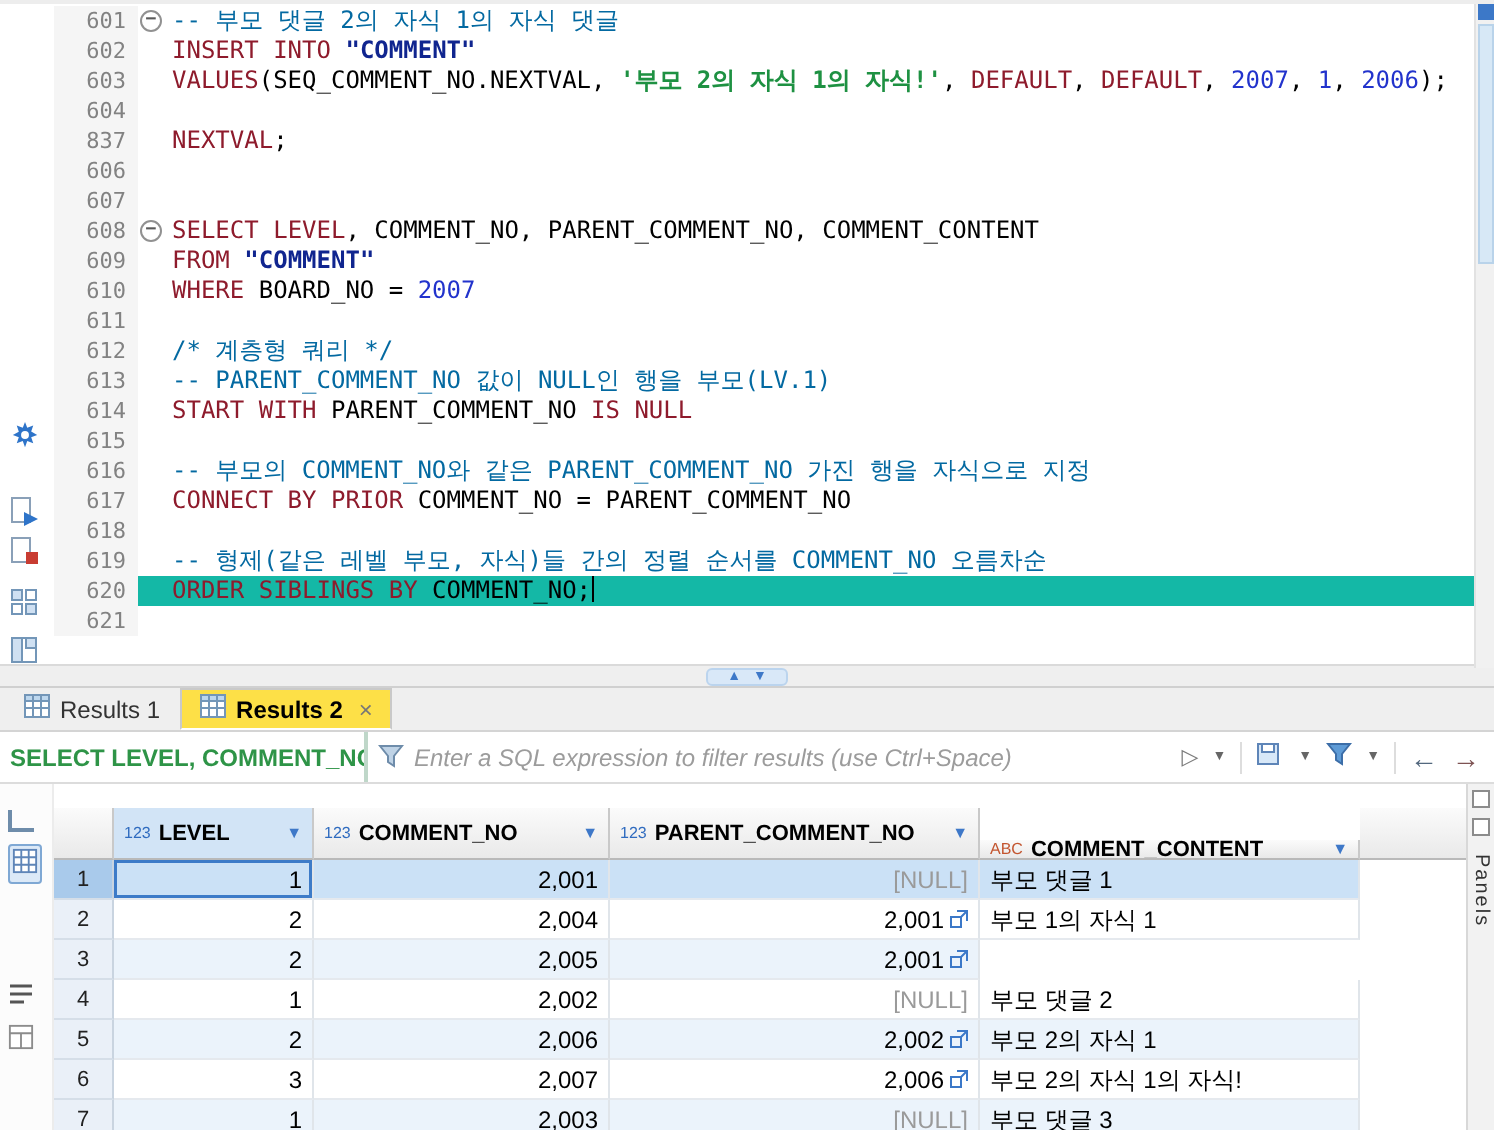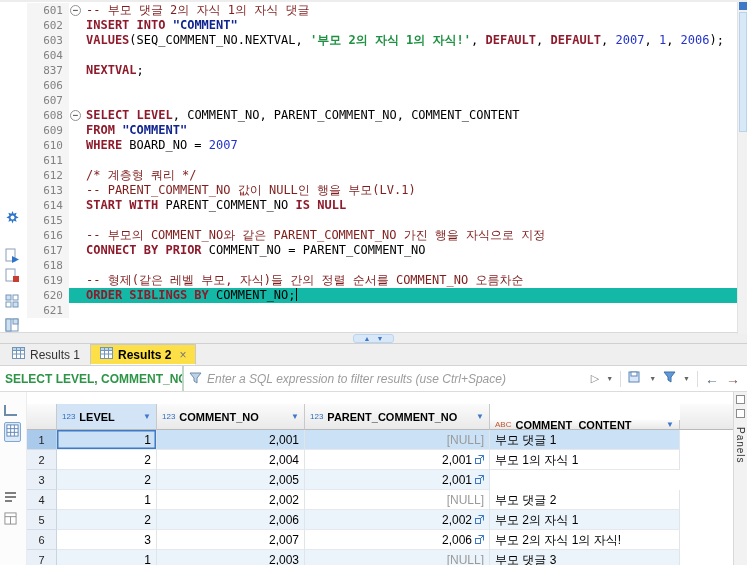--- a/index.html
+++ b/index.html
@@ -12,22 +12,22 @@
   .ed-iconbar{width:27px;flex:none;position:relative;background:#fff}
   .ed-iconbar .icn{position:absolute;left:5px;width:16px;height:16px;cursor:pointer}
   .ed-lines{flex:1;overflow:hidden;padding-top:1px}
   .ed-line{display:flex;height:15px;line-height:15px;font-family:"DejaVu Sans Mono",monospace;font-size:12px;white-space:pre}
   .ed-line .ln{width:42px;flex:none;background:#F5F5F5;color:#828282;text-align:right;padding-right:6px;font-size:11px}
   .ed-line .fold{width:14px;flex:none;background:#fff;position:relative}
   .ed-line .src{flex:1;padding-left:3px;overflow:hidden}
   .ed-line.current .src,.ed-line.current .fold{background:#14b8a6}
   .fold-marker{position:absolute;top:2px;left:1px;width:11px;height:11px;border:1px solid #919191;border-radius:50%;background:#fff;color:#5A5A5A;
                font:bold 9px/9px "DejaVu Sans Mono",monospace;text-align:center}
-  .k{color:#8E1B2C;font-weight:bold}
-  .c{color:#7f1d1d}
+  .k{color:#8E1B2C;font-weight:normal}
+  .c{color:#0369a1}
   .s{color:#1E9142;font-weight:bold}
   .n{color:#2233CC}
   .q{color:#10258F;font-weight:bold}
   .p{color:#000}
   .cursor{display:inline-block;width:1.5px;height:13px;background:#000;vertical-align:-2px}
   .ed-vscroll{position:absolute;right:0;top:0;width:10px;height:332px;background:#F1F1F1;border-left:1px solid #E2E2E2}
   .ed-vscroll .marker{position:absolute;top:0;left:1px;width:8px;height:8px;background:#3C78C8}
   .ed-vscroll .thumb{position:absolute;top:10px;left:1px;width:8px;height:120px;background:#D7E8F6;border:1px solid #B9D3EA}
 
   

